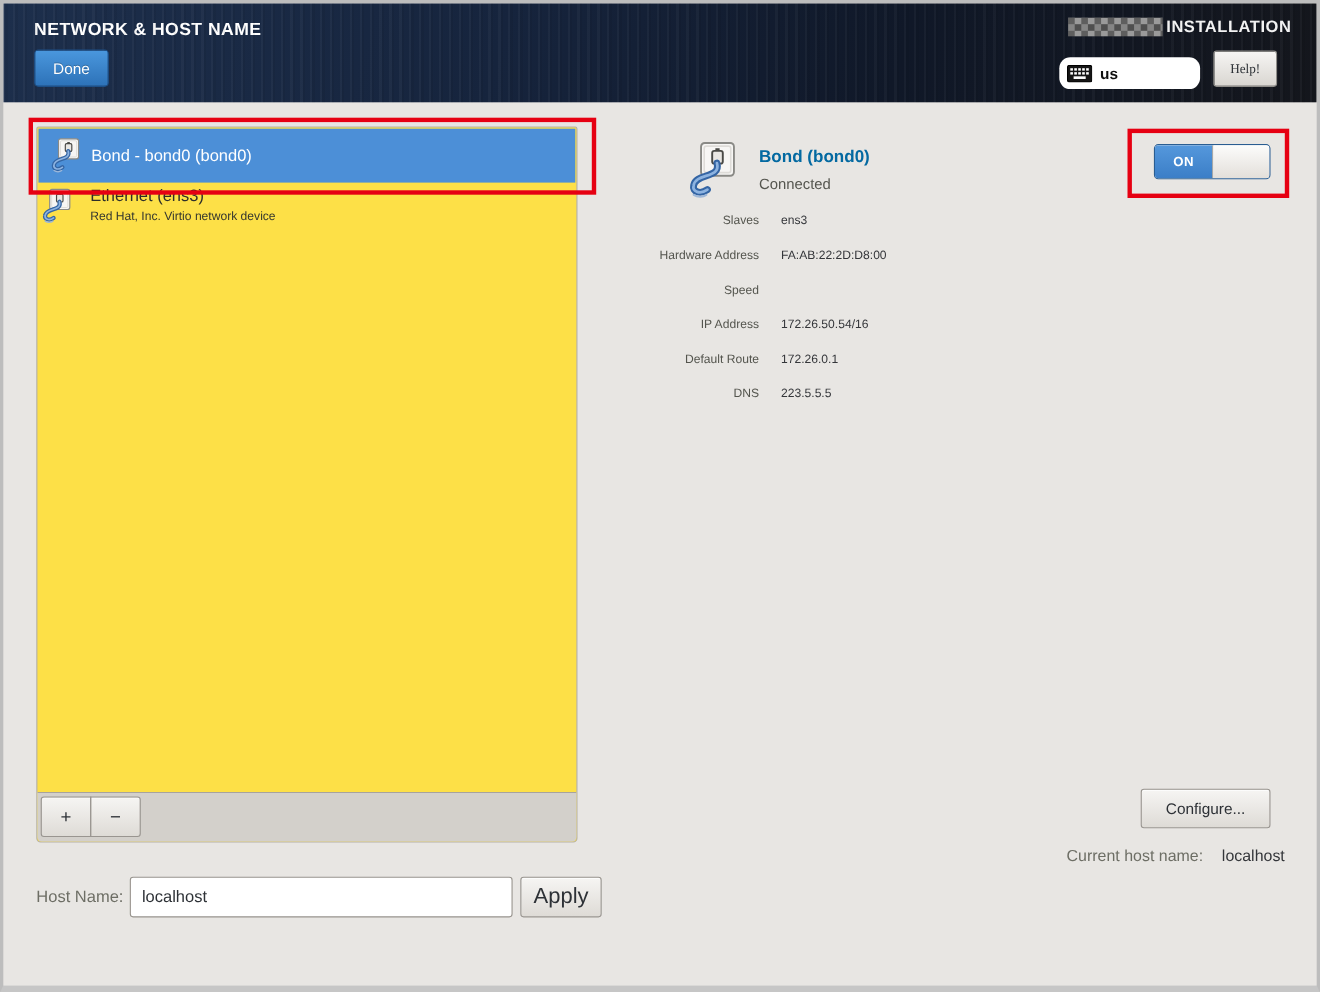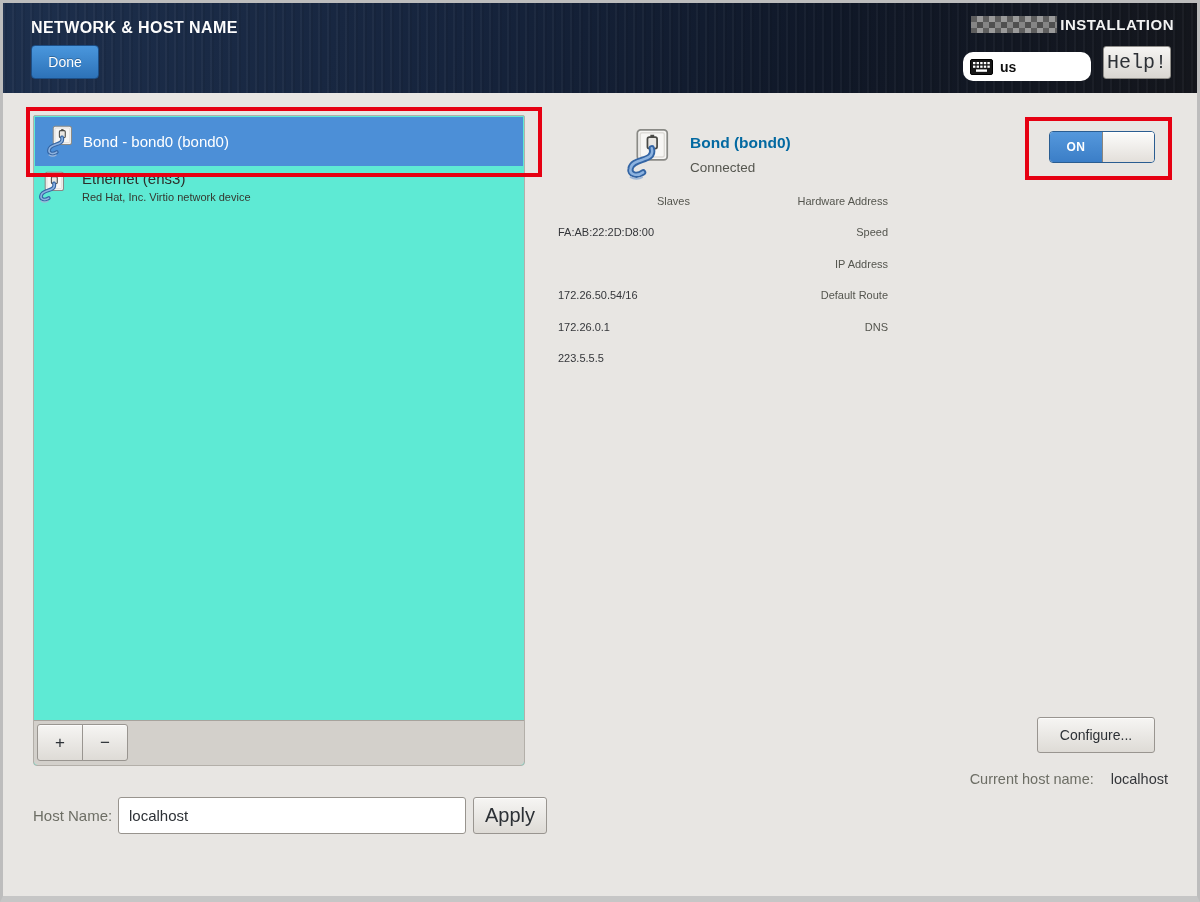--- a/index.html
+++ b/index.html
@@ -41,38 +41,38 @@
     background:conic-gradient(#9a9a9a 90deg,#4f4f4f 90deg 180deg,#858585 180deg 270deg,#5e5e5e 270deg) 0 0 / 12px 12px;
   }
   .inst-label { color:#f2f2f2; font-size:15px; font-weight:bold; letter-spacing:.5px; }
   .kbd-box {
     position:absolute; left:960px; top:49px; width:128px; height:29px;
     background:#ffffff; display:flex; align-items:center; gap:7px;
     padding-left:7px; cursor:pointer; z-index:2;border-radius:10px;
   }
   .kbd-box .layout { font-size:14px; font-weight:bold; color:#101010; }
   .btn-help {
-    position:absolute; left:1100px; top:43px; width:68px; height:33px; z-index:2;
+    position:absolute; left:1100px; top:43px; width:58px; height:33px; z-index:2;
     background:linear-gradient(to bottom,#f6f5f3,#d9d6d1);
     border:1px solid #8f8d89; border-radius:3px;
-    color:#2d3136; font-size:20px; font-family:Liberation Mono, monospace; cursor:pointer;
+    color:#2d3136; font-size:12px; font-family:Liberation Serif, serif; cursor:pointer;
   }
 
   
   .btn-gray {
     background:linear-gradient(to bottom,#f6f5f3,#dedbd6);
     border:1px solid #999590; border-radius:3px;
     box-shadow:inset 0 1px 0 rgba(255,255,255,.7);
     color:#2d3136; font-family:inherit; cursor:pointer;
   }
 
   
   .panel {
     position:absolute; left:30px; top:112px; width:492px; height:651px;
-    background:#5eead4; border:1px solid #b3afa9; border-radius:2px 2px 4px 4px;padding-left:24px;
+    background:#fde047; border:1px solid #b3afa9; border-radius:2px 2px 4px 4px;padding-left:24px;
   }
   .row-selected {
     position:absolute; left:1px; top:1px; right:1px; height:49px;
     background:#4c8fd7; display:flex; align-items:center; cursor:pointer;
   }
   .row-selected .row-title { color:#ffffff; font-size:15px; margin-left:10px; }
   .row-plain { position:absolute; left:1px; top:50px; right:1px; height:50px; cursor:pointer; }
   .row-plain .row-title { position:absolute; left:47px; top:4px; font-size:15px; color:#2c2e2a; }
   .row-plain .row-sub { position:absolute; left:47px; top:25px; font-size:11px; color:#35372f; }
   .net-icon-sm { width:29px; height:33px; margin-left:9px; flex:none; }
@@ -202,20 +202,21 @@
   <div class="red-box red-box-list"></div>
 
   <svg class="net-icon-lg" viewBox="0 0 48 56">
       <use href="#net-icon"></use>
     </svg>
   <div class="detail-title">Bond (bond0)</div>
   <div class="detail-status">Connected</div>
 
   <div class="detail-grid">
     <span class="lbl">Slaves</span>
+    <span class="val">ens3</span>
     <span class="lbl">Hardware Address</span>
     <span class="val">FA:AB:22:2D:D8:00</span>
     <span class="lbl">Speed</span>
     <span class="val"></span>
     <span class="lbl">IP Address</span>
     <span class="val">172.26.50.54/16</span>
     <span class="lbl">Default Route</span>
     <span class="val">172.26.0.1</span>
     <span class="lbl">DNS</span>
     <span class="val">223.5.5.5</span>

